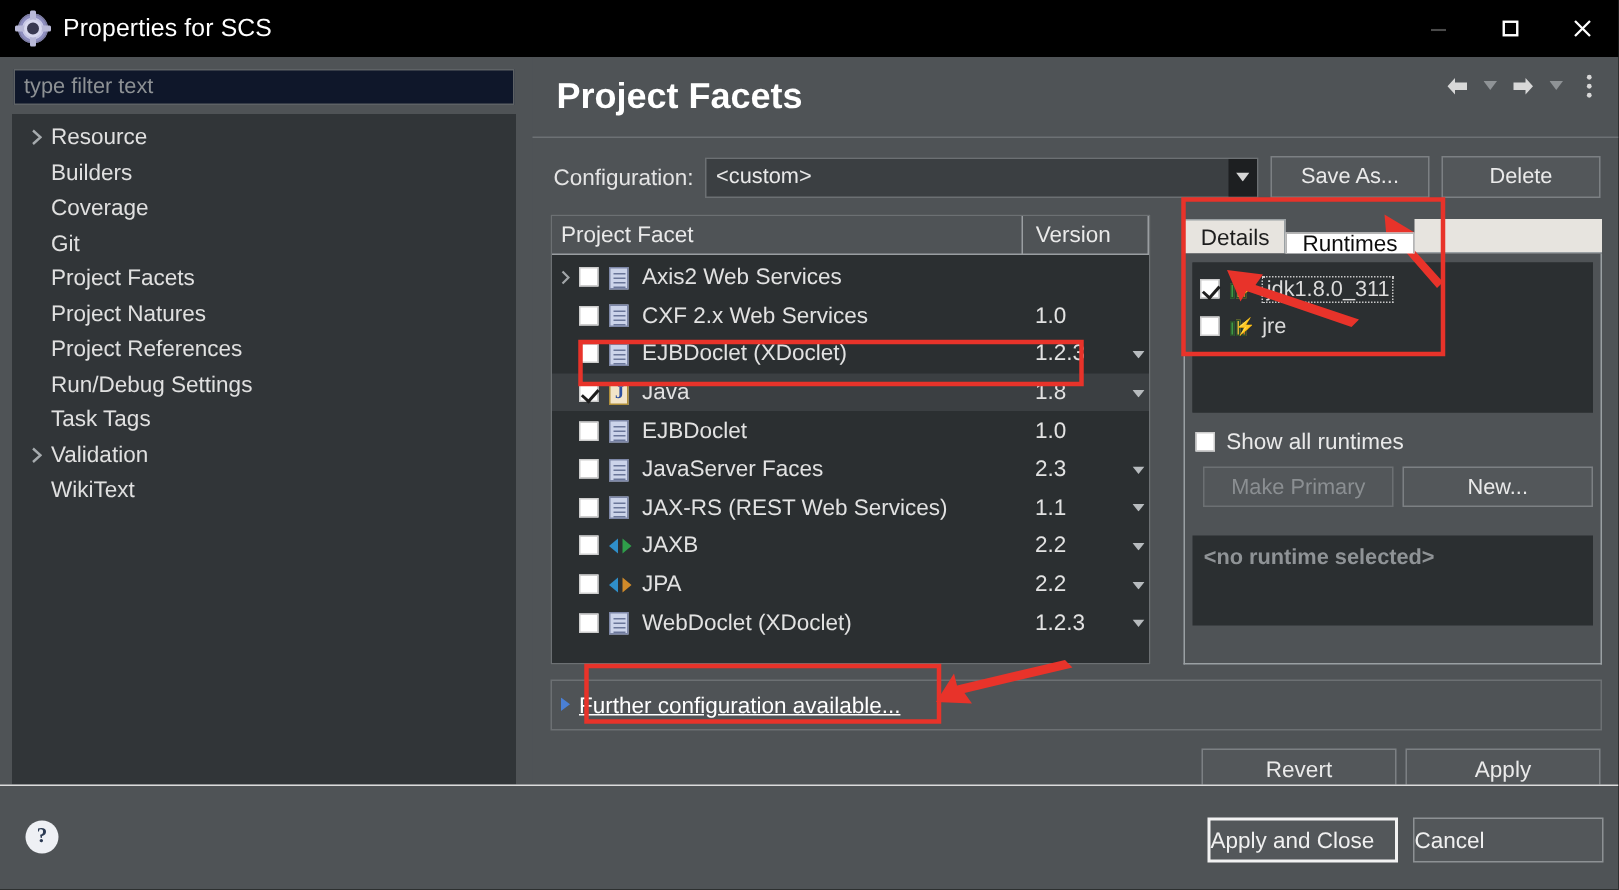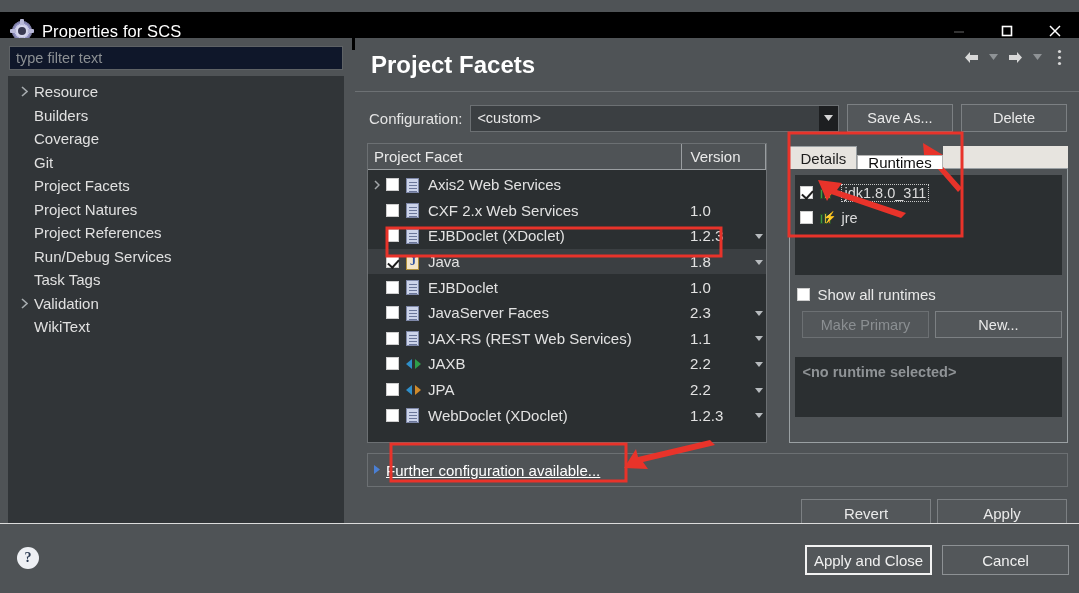--- a/index.html
+++ b/index.html
@@ -12,21 +12,21 @@
   #app {
     position: relative;
     width: 1079px; height: 593px;
     background: #4f5356;
   }
 
   
   .titlebar {
     position: absolute; left: 0; top: 0; width: 1079px; height: 38px;
     background: #000000;
-    display: flex; align-items: center; margin-top: 12px;
+    display: flex; align-items: center;
   }
   .title-icon {
     width: 20px; height: 20px; margin-left: 12px; margin-right: 10px;
     position: relative; flex: none;
   }
   .title-icon .gear {
     position: absolute; left: 0; top: 0; width: 20px; height: 20px;
     border-radius: 50%;
     background:
       radial-gradient(circle at 50% 50%, #2b2b40 0 4px, #c9c9e6 4.5px 7px, #8f8fc0 7.5px 10px);
@@ -280,21 +280,21 @@
   .help-icon {
     position: absolute; left: 17px; top: 23px; width: 22px; height: 22px;
     border-radius: 50%; background: #eef0f4;
     display:flex; align-items:center; justify-content:center;
     color:#2b3a52; font-size:14px; font-weight:bold;
     font-family: "Liberation Serif", serif;
   }
   .footer-btns { position: absolute; right: 10px; top: 21px; display: flex; gap: 10px; }
   .btn-footer {
     height: 30px; width: 127px; background: #53575a; border: 1px solid #8d9194;
-    color: #f0f0f0; font-size: 15px; display:flex; align-items:center; justify-content:center;
+    color: #f0f0f0; font-size: 15px; display:flex; align-items:center; 
   }
   .btn-footer.default { border: 2px solid #f2f2f2; }
 
   
   .anno { position: absolute; left: 0; top: 0; width: 1079px; height: 593px; pointer-events: none; }
 </style>
 </head>
 <body>
 
 <div id="app">
@@ -355,21 +355,21 @@
         <div class="tree-row">
           <div class="tree-arrow"></div>
           <div class="tree-label">Project Natures</div>
         </div>
         <div class="tree-row">
           <div class="tree-arrow"></div>
           <div class="tree-label">Project References</div>
         </div>
         <div class="tree-row">
           <div class="tree-arrow"></div>
-          <div class="tree-label">Run/Debug Services</div>
+          <div class="tree-label">Run/Debug Settings</div>
         </div>
         <div class="tree-row">
           <div class="tree-arrow"></div>
           <div class="tree-label">Task Tags</div>
         </div>
         <div class="tree-row">
           <div class="tree-arrow">
             <svg width="7" height="11" viewBox="0 0 7 11">
               <path d="M1 1 L6 5.5 L1 10" fill="none" stroke="#a6abae" stroke-width="1.6"></path>
             </svg>

